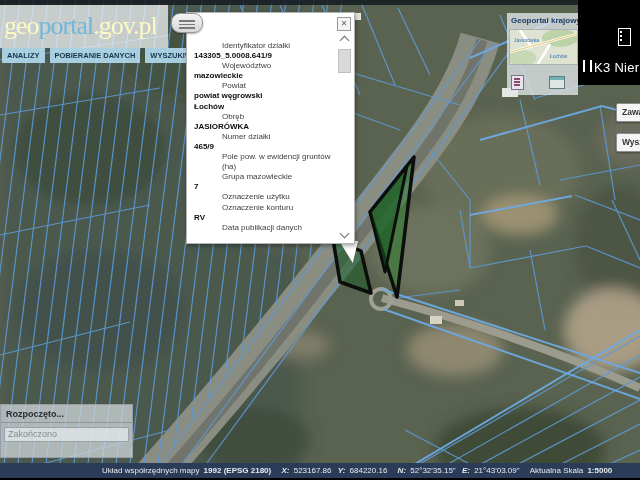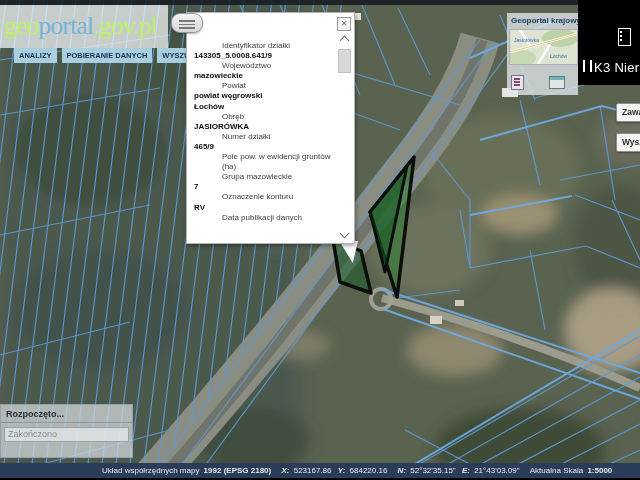--- a/index.html
+++ b/index.html
@@ -7,23 +7,23 @@
     width:640px;height:480px;overflow:hidden;position:relative;
     font-family:"Liberation Sans","DejaVu Sans",sans-serif;
     background:#59624f;
   }
   #map-svg{position:absolute;left:0;top:0;}
   
   .top-strip{position:absolute;left:0;top:0;width:640px;height:5px;background:rgba(20,26,34,.85);}
   
   .logo-panel{position:absolute;left:0;top:5px;width:168px;height:43px;background:rgba(246,249,251,.72);}
   .logo-text{position:absolute;left:4px;top:6px;font-family:"Liberation Serif","DejaVu Serif",serif;font-size:26px;letter-spacing:-1px;white-space:nowrap;}
-  .logo-text .p1,.logo-text .p3{color:#bef264;}
+  .logo-text .p1,.logo-text .p3{color:#fef9c3;}
   .logo-text .p2{color:#74b6d8;}
-  .menu-bar{position:absolute;left:14px;top:48px;display:flex;gap:5px;}
+  .menu-bar{position:absolute;left:2px;top:48px;display:flex;gap:5px;}
   .menu-item{background:rgba(177,217,236,.92);color:#16344f;font-size:7.5px;font-weight:bold;padding:3px 5px;white-space:nowrap;cursor:pointer;}
   
   .popup{position:absolute;left:186px;top:12px;width:167px;height:230px;background:#fff;border:1px solid #b3b3b3;box-shadow:1px 2px 4px rgba(0,0,0,.35);overflow:hidden;}
   .popup-content{position:absolute;left:7px;top:28px;width:142px;font-size:8px;line-height:10.1px;}
   .plabel{color:#3d3d3d;margin-left:28px;}
   .pval{font-weight:bold;color:#0d0d0d;}
   .pval:empty{display:none;}
   .popup-close{position:absolute;right:3px;top:4px;width:12px;height:12px;border:1px solid #9a9a9a;background:#f4f4f4;color:#666;font-size:8px;line-height:12px;text-align:center;cursor:pointer;}
   .scroll-up,.scroll-down{position:absolute;right:4px;width:10px;height:8px;cursor:pointer;}
   .scroll-up{top:22px;}
@@ -160,20 +160,21 @@
     <div class="plabel">Powiat</div>
     <div class="pval">powiat węgrowski</div>
     <div class="pval">Łochów</div>
     <div class="plabel">Obręb</div>
     <div class="pval">JASIORÓWKA</div>
     <div class="plabel">Numer działki</div>
     <div class="pval">465/9</div>
     <div class="plabel">Pole pow. w ewidencji gruntów (ha)</div>
     <div class="plabel">Grupa mazowieckie</div>
     <div class="pval">7</div>
+    <div class="plabel">Oznaczenie użytku</div>
 
     <div class="plabel">Oznaczenie konturu</div>
     <div class="pval">RV</div>
     <div class="plabel">Data publikacji danych</div>
 
   </div>
   <div class="popup-close">✕</div>
   <div class="scroll-up">
       <i class="chev"></i>
     </div>

